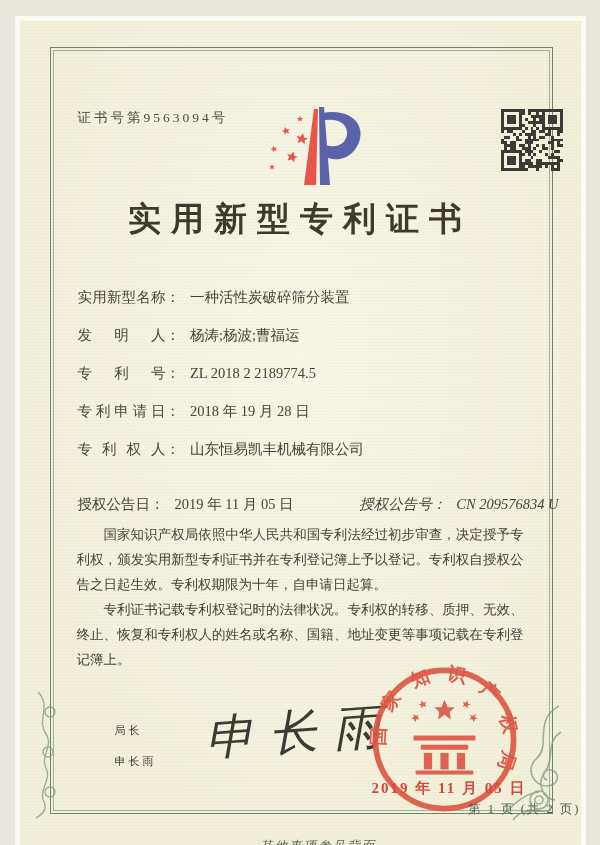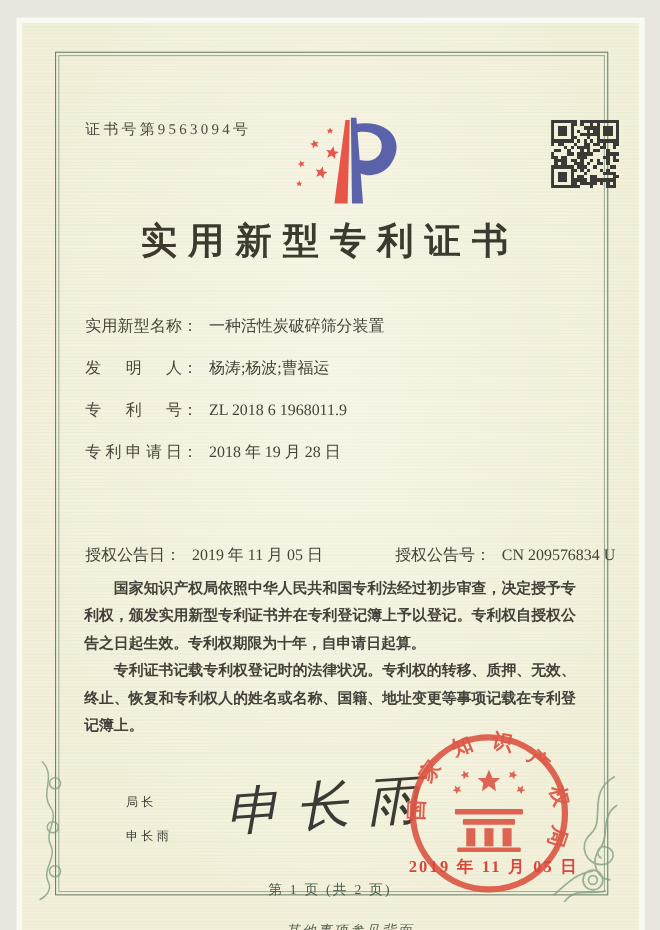--- a/index.html
+++ b/index.html
@@ -44,46 +44,46 @@
     display:inline-block;width:88px;
     text-align:justify;text-align-last:justify;
     color:#4a463c;
   }
   .colon{display:inline-block;margin-right:10px;color:#4a463c;}
   .fvalue{color:#46423a;}
   .grant-row{
     position:absolute;left:58px;top:474px;right:50px;
     font-size:14.5px;white-space:nowrap;
   }
-  .grant-row .g2{margin-left:62px;}
+  .grant-row .g2{margin-left:62px;font-style:italic;}
   .paras{
     position:absolute;left:57px;right:57px;top:502px;
     font-size:13.5px;line-height:1.85;text-align:justify;
     color:#45413a;
   }
-  .paras p{margin:0;text-indent:2em;font-weight:bold;}
+  .paras p{margin:0;text-indent:2em;}
   .sig-label{
     position:absolute;left:95px;top:694px;
     font-size:11px;line-height:31px;letter-spacing:3px;color:#3f3b33;
     font-family:"Liberation Sans","DejaVu Sans",sans-serif;
   }
   .signature{
     position:absolute;left:185px;top:678px;width:230px;
     font-size:48px;letter-spacing:16px;color:#3d3a35;
     transform:rotate(-4deg);
     font-style:italic;
   }
   .seal{position:absolute;left:342px;top:636px;}
   .seal-date{
     position:absolute;left:352px;top:758px;
     font-size:15px;letter-spacing:2px;color:#d8473c;font-weight:600;
   }
   .page-info{
     position:absolute;left:0;right:0;top:780px;
-    text-align:center;font-size:12.5px;letter-spacing:2px;color:#4c5a4c;
+    text-align:right;font-size:12.5px;letter-spacing:2px;color:#4c5a4c;
   }
   .back-note{
     position:absolute;left:0;right:0;top:817px;
     text-align:center;font-size:12.5px;letter-spacing:2px;color:#55644f;
     font-style:italic;
     padding-left:36px;
   }
   .flourish{position:absolute;opacity:.75;}
   .fl-br{right:16px;bottom:34px;}
   .fl-bl{left:12px;bottom:36px;}
@@ -367,24 +367,27 @@
   <h1 class="title">实用新型专利证书</h1>
 
   <div class="fields">
     <div class="frow">
       <span class="flabel">实用新型名称</span><span class="colon">：</span><span class="fvalue">一种活性炭破碎筛分装置</span>
     </div>
     <div class="frow">
       <span class="flabel">发明人</span><span class="colon">：</span><span class="fvalue">杨涛;杨波;曹福运</span>
     </div>
     <div class="frow">
-      <span class="flabel">专利号</span><span class="colon">：</span><span class="fvalue">ZL 2018 6 1968011.9</span>
+      <span class="flabel">专利号</span><span class="colon">：</span><span class="fvalue">ZL 2018 2 2189774.5</span>
     </div>
     <div class="frow">
       <span class="flabel">专利申请日</span><span class="colon">：</span><span class="fvalue">2018 年 19 月 28 日</span>
+    </div>
+    <div class="frow">
+      <span class="flabel">专利权人</span><span class="colon">：</span><span class="fvalue">山东恒易凯丰机械有限公司</span>
     </div>
   </div>
 
   <div class="grant-row">
     <span class="g1"><span>授权公告日</span><span class="colon">：</span><span>2019 年 11 月 05 日</span></span>
     <span class="g2"><span>授权公告号</span><span class="colon">：</span><span>CN 209576834 U</span></span>
   </div>
 
   <div class="paras">
     <p>国家知识产权局依照中华人民共和国专利法经过初步审查，决定授予专利权，颁发实用新型专利证书并在专利登记簿上予以登记。专利权自授权公告之日起生效。专利权期限为十年，自申请日起算。</p>

